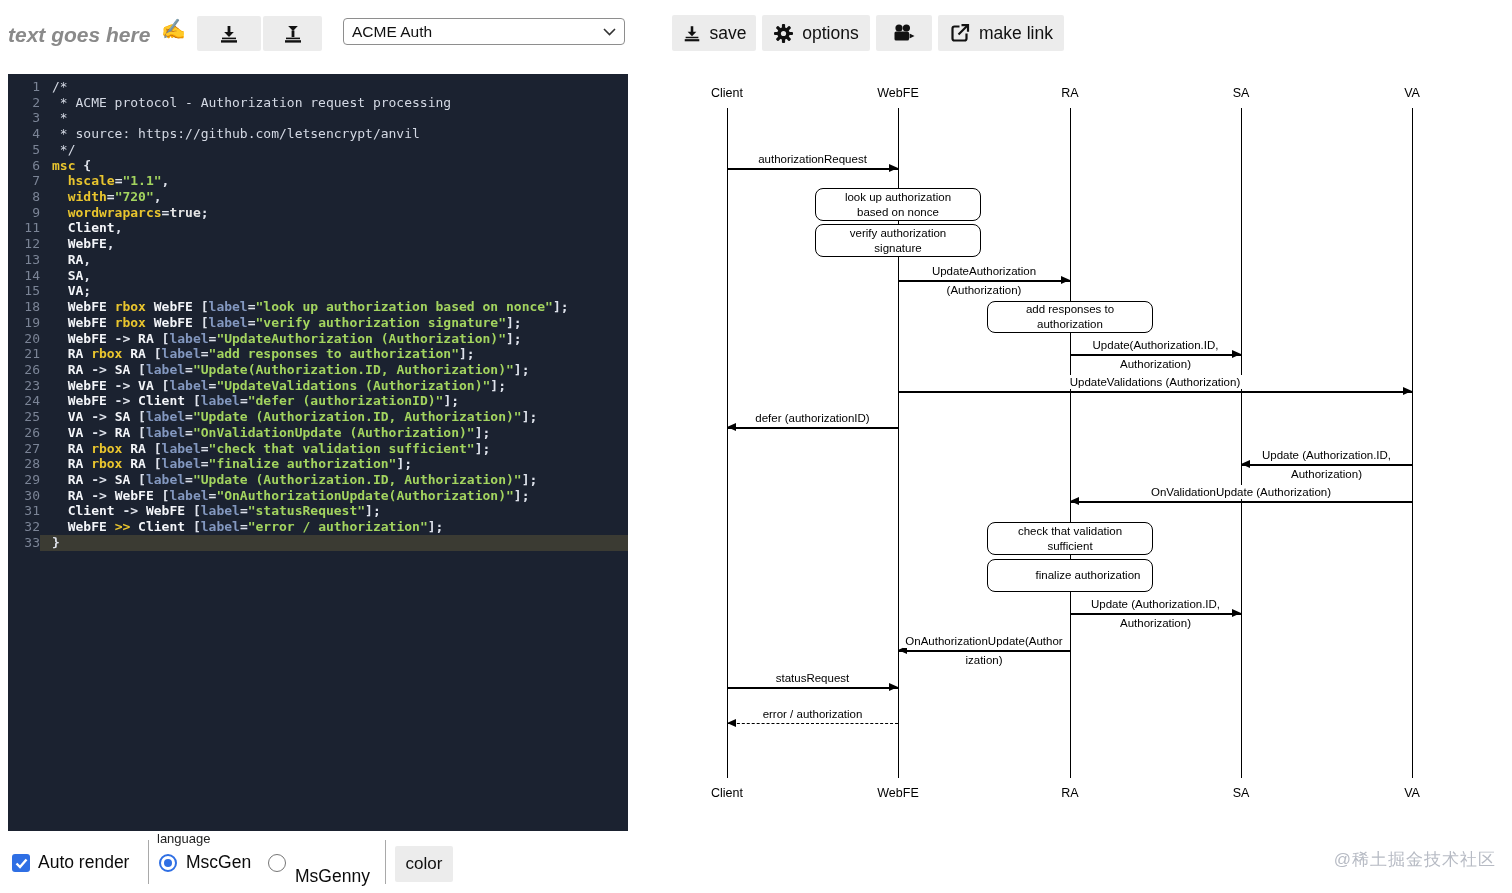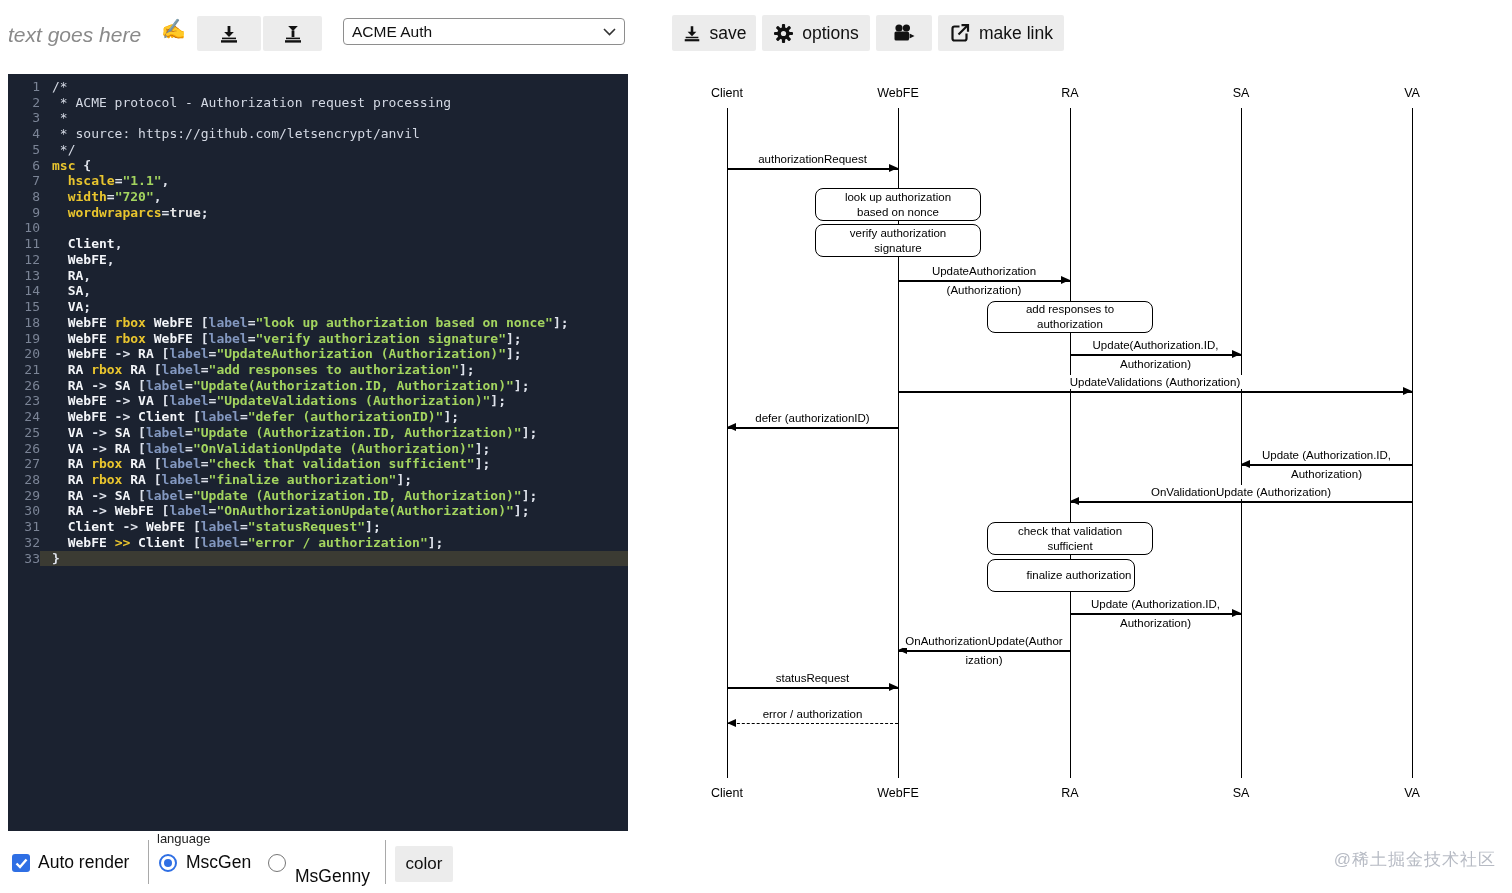--- a/index.html
+++ b/index.html
@@ -4,21 +4,21 @@
 <style>
   html,body{margin:0;padding:0;}
   body{
     width:1512px;height:893px;position:relative;background:#ffffff;
     font-family:"Liberation Sans",sans-serif;overflow:hidden;
   }
   
   #title-input{
     position:absolute;left:6px;top:18px;width:152px;height:32px;
     border:none;outline:none;font-family:"Liberation Sans",sans-serif;
-    font-size:21px;font-style:italic;color:#444;background:transparent;
+    font-size:21px;font-style:italic;color:#444;background:transparent;font-weight:bold;
   }
   #title-input::placeholder{color:#8a8a8a;font-style:italic;}
   #title-pen{position:absolute;left:161px;top:17px;font-size:20px;color:#555;}
   .btn{
     position:absolute;background:#ececec;border:none;border-radius:2px;
     display:flex;align-items:center;justify-content:center;gap:8px;
     font-family:"Liberation Sans",sans-serif;font-size:17.5px;color:#111;
     cursor:pointer;padding:0;
   }
   .btn svg{flex:none;}
@@ -158,21 +158,20 @@
 <div id="editor">
     <div class="cm-line"><span class="ln">1</span><span class="lc"><span class="tk-cm">/*</span></span></div>
     <div class="cm-line"><span class="ln">2</span><span class="lc"><span class="tk-cm"> * ACME protocol - Authorization request processing</span></span></div>
     <div class="cm-line"><span class="ln">3</span><span class="lc"><span class="tk-cm"> *</span></span></div>
     <div class="cm-line"><span class="ln">4</span><span class="lc"><span class="tk-cm"> * source: https://github.com/letsencrypt/anvil</span></span></div>
     <div class="cm-line"><span class="ln">5</span><span class="lc"><span class="tk-cm"> */</span></span></div>
     <div class="cm-line"><span class="ln">6</span><span class="lc"><span class="tk-kw">msc</span><span class="tk-pl"> {</span></span></div>
     <div class="cm-line"><span class="ln">7</span><span class="lc"><span class="tk-pl">  </span><span class="tk-kw">hscale</span><span class="tk-pl">=</span><span class="tk-st">"1.1"</span><span class="tk-pl">,</span></span></div>
     <div class="cm-line"><span class="ln">8</span><span class="lc"><span class="tk-pl">  </span><span class="tk-kw">width</span><span class="tk-pl">=</span><span class="tk-st">"720"</span><span class="tk-pl">,</span></span></div>
     <div class="cm-line"><span class="ln">9</span><span class="lc"><span class="tk-pl">  </span><span class="tk-kw">wordwraparcs</span><span class="tk-pl">=</span><span class="tk-bo">true</span><span class="tk-pl">;</span></span></div>
-    <div class="cm-line"><span class="ln">10</span><span class="lc">&nbsp;</span></div>
     <div class="cm-line"><span class="ln">11</span><span class="lc"><span class="tk-pl">  </span><span class="tk-en">Client</span><span class="tk-pl">,</span></span></div>
     <div class="cm-line"><span class="ln">12</span><span class="lc"><span class="tk-pl">  </span><span class="tk-en">WebFE</span><span class="tk-pl">,</span></span></div>
     <div class="cm-line"><span class="ln">13</span><span class="lc"><span class="tk-pl">  </span><span class="tk-en">RA</span><span class="tk-pl">,</span></span></div>
     <div class="cm-line"><span class="ln">14</span><span class="lc"><span class="tk-pl">  </span><span class="tk-en">SA</span><span class="tk-pl">,</span></span></div>
     <div class="cm-line"><span class="ln">15</span><span class="lc"><span class="tk-pl">  </span><span class="tk-en">VA</span><span class="tk-pl">;</span></span></div>
     <div class="cm-line"><span class="ln">18</span><span class="lc"><span class="tk-pl">  </span><span class="tk-en">WebFE</span><span class="tk-pl"> </span><span class="tk-kw">rbox</span><span class="tk-pl"> </span><span class="tk-en">WebFE</span><span class="tk-pl"> [</span><span class="tk-lb">label</span><span class="tk-pl">=</span><span class="tk-st">"look up authorization based on nonce"</span><span class="tk-pl">];</span></span></div>
     <div class="cm-line"><span class="ln">19</span><span class="lc"><span class="tk-pl">  </span><span class="tk-en">WebFE</span><span class="tk-pl"> </span><span class="tk-kw">rbox</span><span class="tk-pl"> </span><span class="tk-en">WebFE</span><span class="tk-pl"> [</span><span class="tk-lb">label</span><span class="tk-pl">=</span><span class="tk-st">"verify authorization signature"</span><span class="tk-pl">];</span></span></div>
     <div class="cm-line"><span class="ln">20</span><span class="lc"><span class="tk-pl">  </span><span class="tk-en">WebFE</span><span class="tk-pl"> -&gt; </span><span class="tk-en">RA</span><span class="tk-pl"> [</span><span class="tk-lb">label</span><span class="tk-pl">=</span><span class="tk-st">"UpdateAuthorization (Authorization)"</span><span class="tk-pl">];</span></span></div>
     <div class="cm-line"><span class="ln">21</span><span class="lc"><span class="tk-pl">  </span><span class="tk-en">RA</span><span class="tk-pl"> </span><span class="tk-kw">rbox</span><span class="tk-pl"> </span><span class="tk-en">RA</span><span class="tk-pl"> [</span><span class="tk-lb">label</span><span class="tk-pl">=</span><span class="tk-st">"add responses to authorization"</span><span class="tk-pl">];</span></span></div>
     <div class="cm-line"><span class="ln">26</span><span class="lc"><span class="tk-pl">  </span><span class="tk-en">RA</span><span class="tk-pl"> -&gt; </span><span class="tk-en">SA</span><span class="tk-pl"> [</span><span class="tk-lb">label</span><span class="tk-pl">=</span><span class="tk-st">"Update(Authorization.ID, Authorization)"</span><span class="tk-pl">];</span></span></div>
@@ -258,21 +257,21 @@
     </div>
     <div class="arc" style="left: 410px; top: 421px; width: 342px;"></div>
     <div class="arc-head left" style="left: 410px; top: 417px;"></div>
     <div class="arc-label" style="left: 401px; top: 405px;">
       <span>OnValidationUpdate (Authorization)</span>
     </div>
     <div class="rbox" style="left: 327px; top: 442px; width: 166px; height: 33px;">
       <div>check that validation</div>
       <div>sufficient</div>
     </div>
-    <div class="rbox" style="left: 327px; top: 479px; width: 148px; height: 33px; padding-left: 36px;">
+    <div class="rbox" style="left: 327px; top: 479px; width: 166px; height: 33px; padding-left: 36px;">
       <div>finalize authorization</div>
     </div>
     <div class="arc" style="left: 410px; top: 533px; width: 171px;"></div>
     <div class="arc-head right" style="left: 572px; top: 529px;"></div>
     <div class="arc-label" style="left: 315.5px; top: 517px;">
       <span>Update (Authorization.ID,</span>
     </div>
     <div class="arc-label" style="left: 315.5px; top: 536px;">
       <span>Authorization)</span>
     </div>

